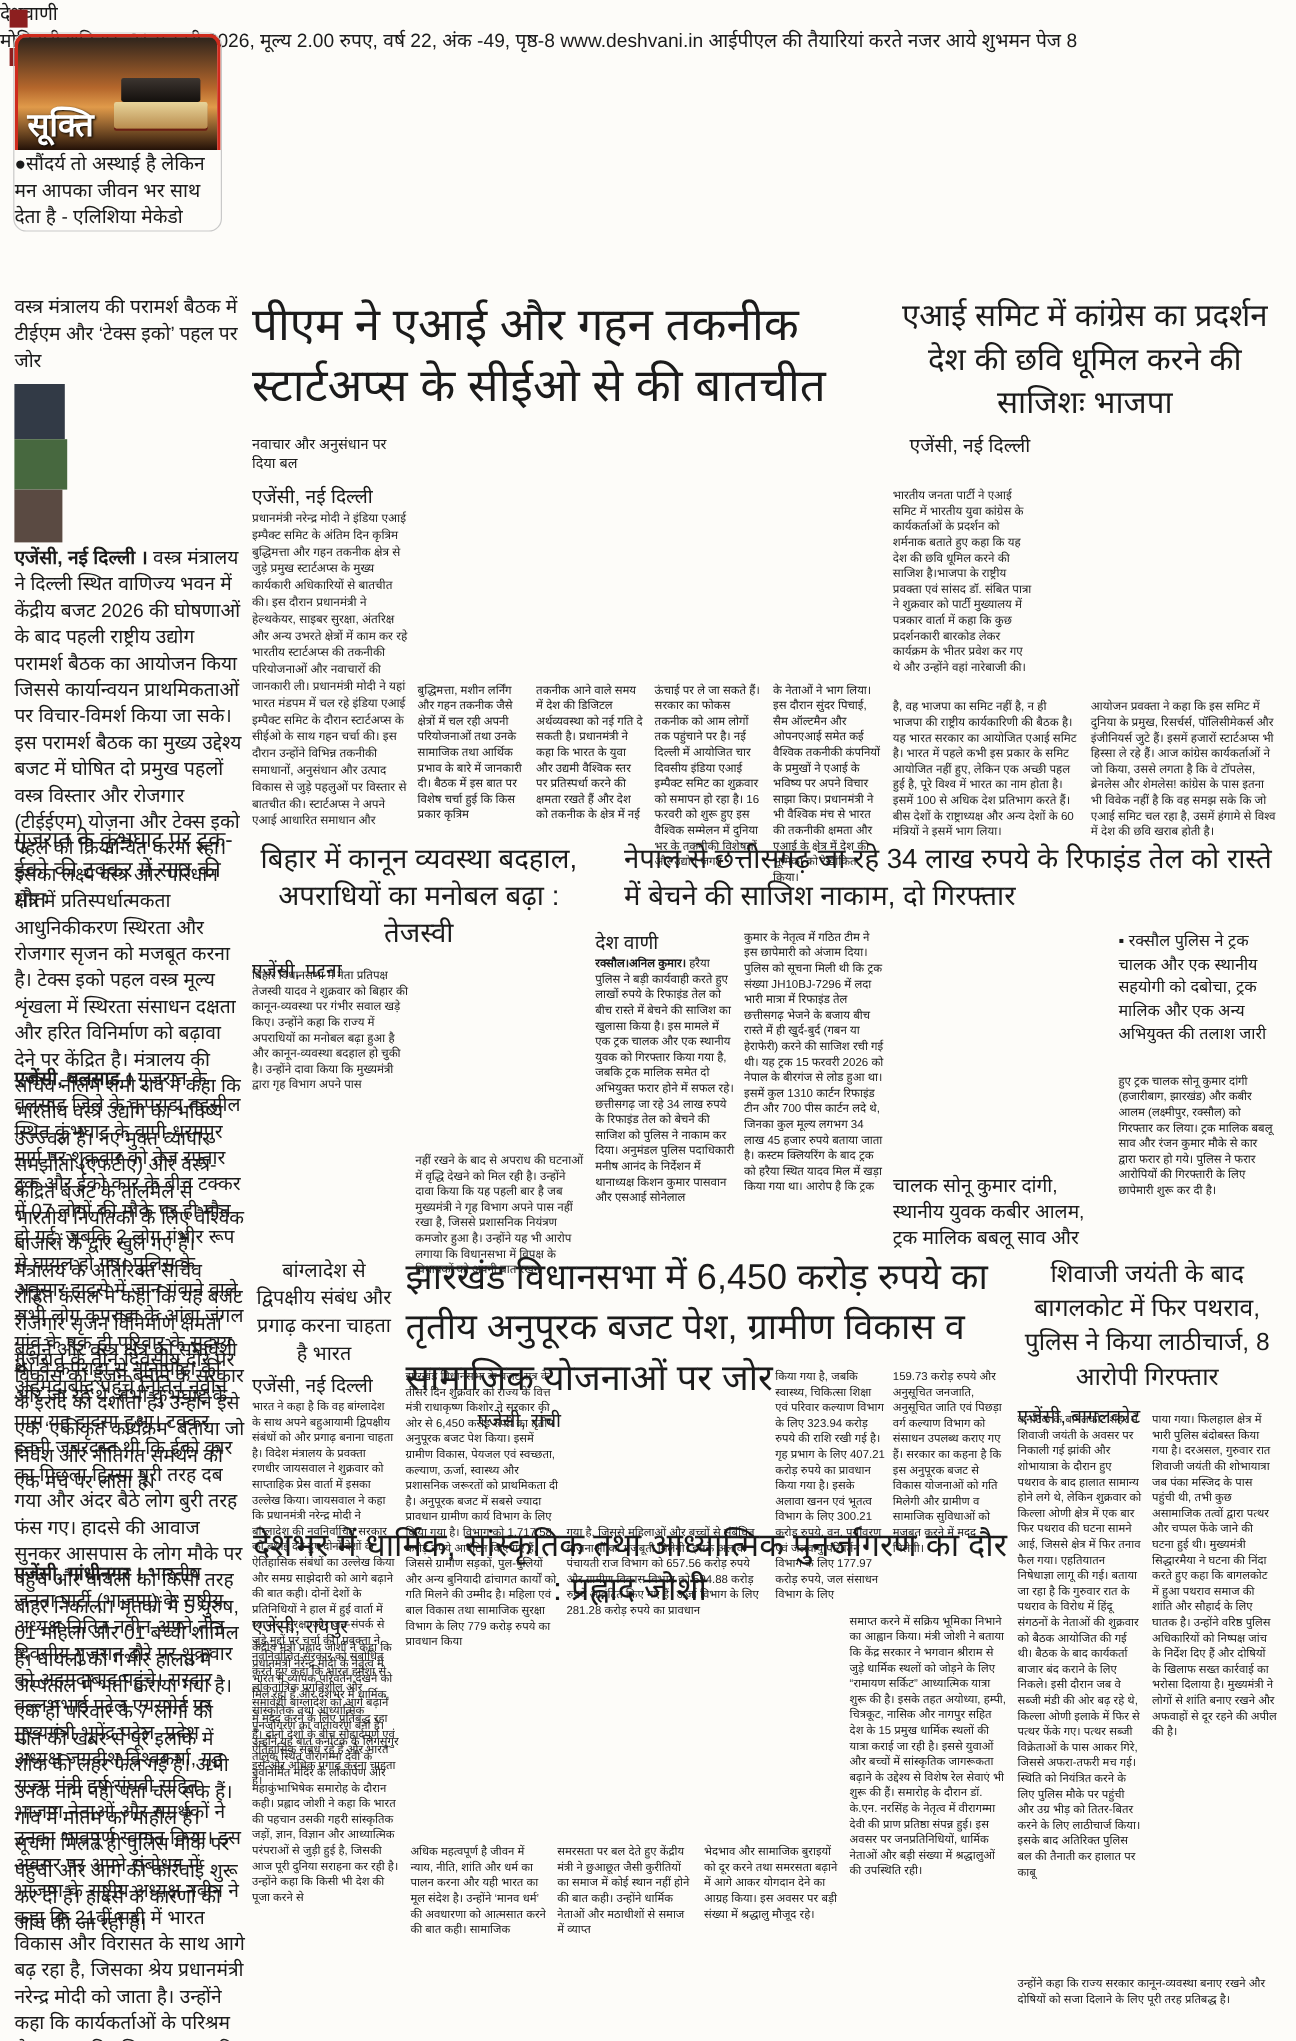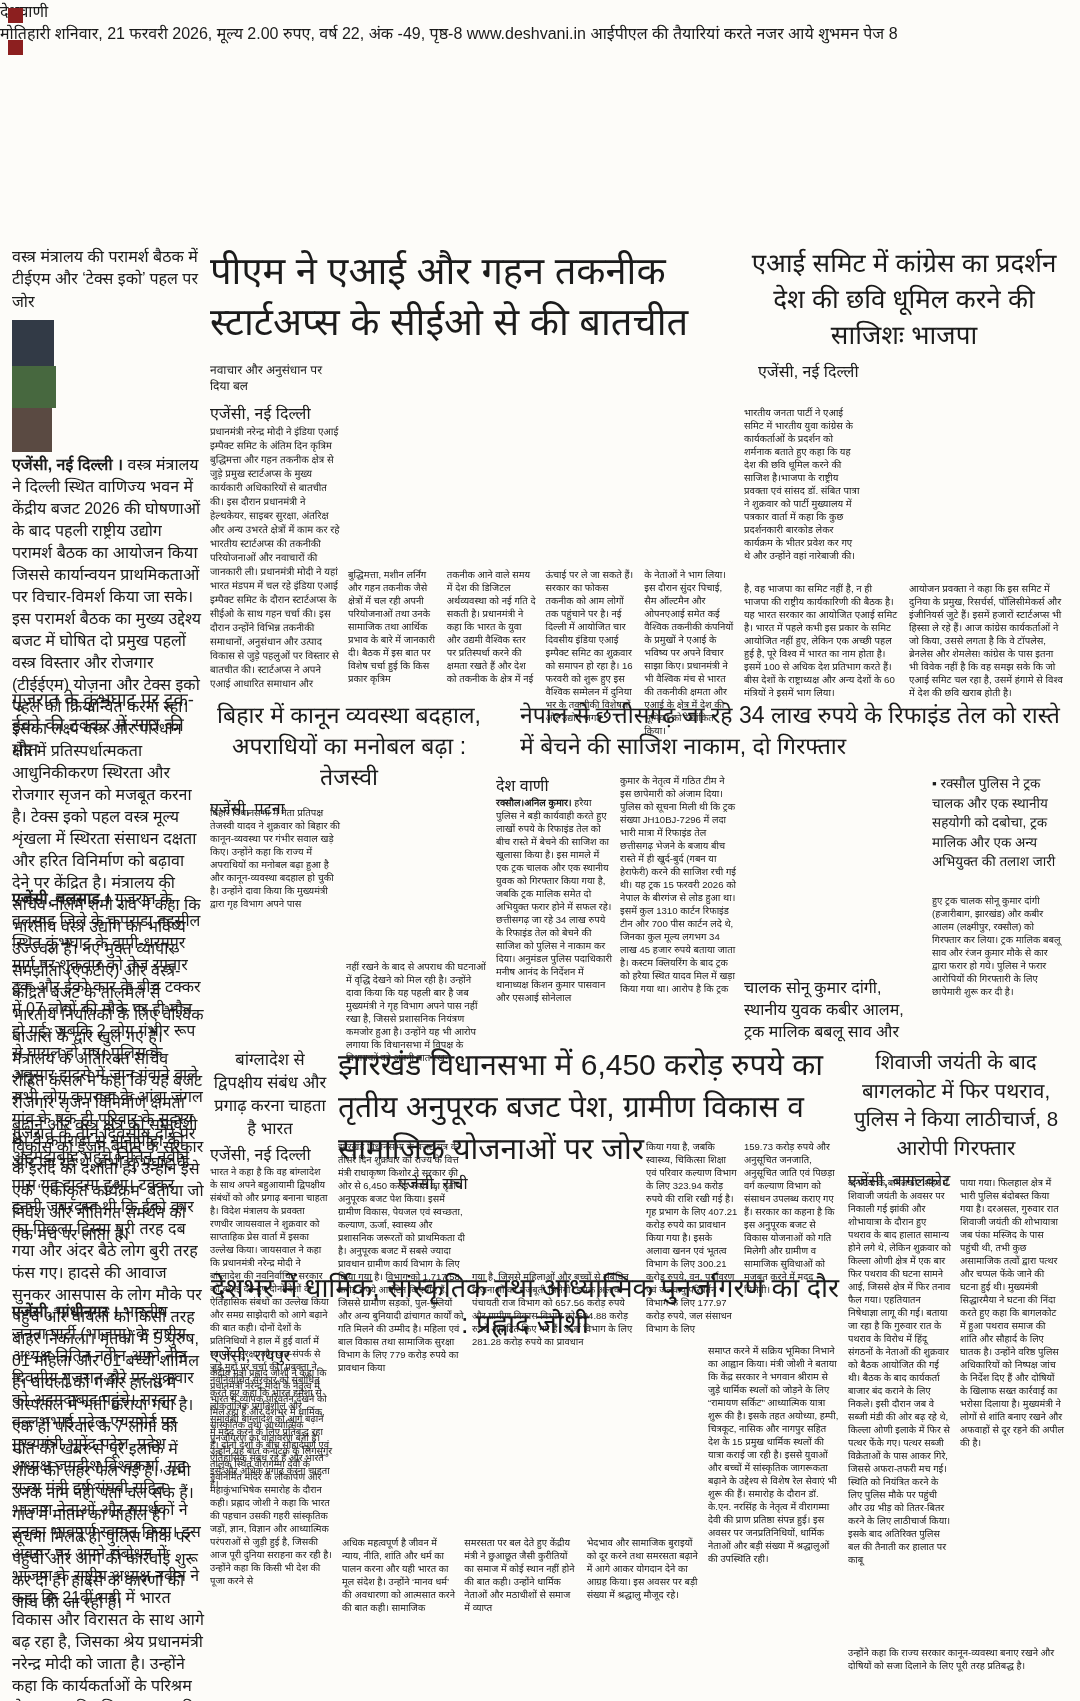--- a/index.html
+++ b/index.html
@@ -99,20 +99,36 @@
 <div class="page">
 
   <div class="mark" style="left:8px;top:8px"></div>
   <div class="mark" style="left:8px;top:40px"></div>
   <div class="cbar" style="left:988px;background:#f2e23c"></div>
   <div class="cbar" style="left:1004px;background:#64c3e6"></div>
   <div class="cbar" style="left:1020px;background:#e05a9c"></div>
   <div class="cbar" style="left:1036px;background:#57a63f"></div>
   <div class="cbar" style="left:1052px;background:#2b2b2b"></div>
 
+  <div class="sukti">
+    <div class="sukti-img">
+      <div class="books">
+        <div class="book b1"></div>
+        <div class="book b2"></div>
+        <div class="book b3"></div>
+      </div>
+      <div class="sukti-label">सूक्ति</div>
+    </div>
+    <div class="sukti-quotes">
+      <div class="quote"><span class="dot">●</span><span>सौंदर्य तो अस्थाई है लेकिन मन आपका जीवन भर साथ देता है</span>
+        <span class="qauth">- एलिशिया मेकेडो</span></div>
+      <div class="quote">
+        </div>
+    </div>
+  </div>
 
   <div class="title">देशवाणी</div>
 
   <div class="gill">
     <div class="gill-hair"></div>
     <div class="gill-face"></div>
     <div class="gill-jersey"></div>
     <div class="gill-mic"></div>
   </div>
 

